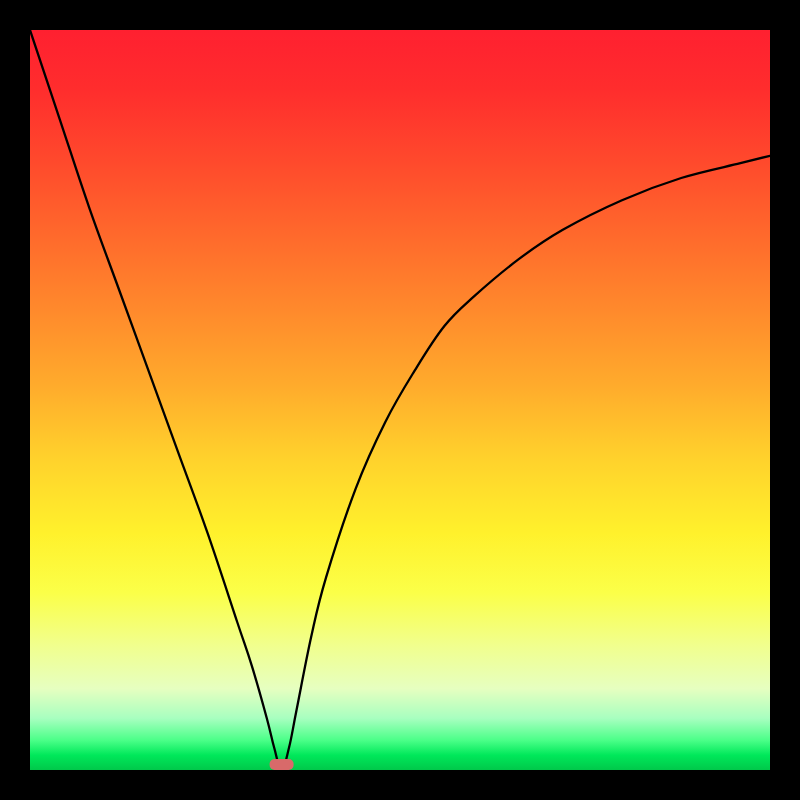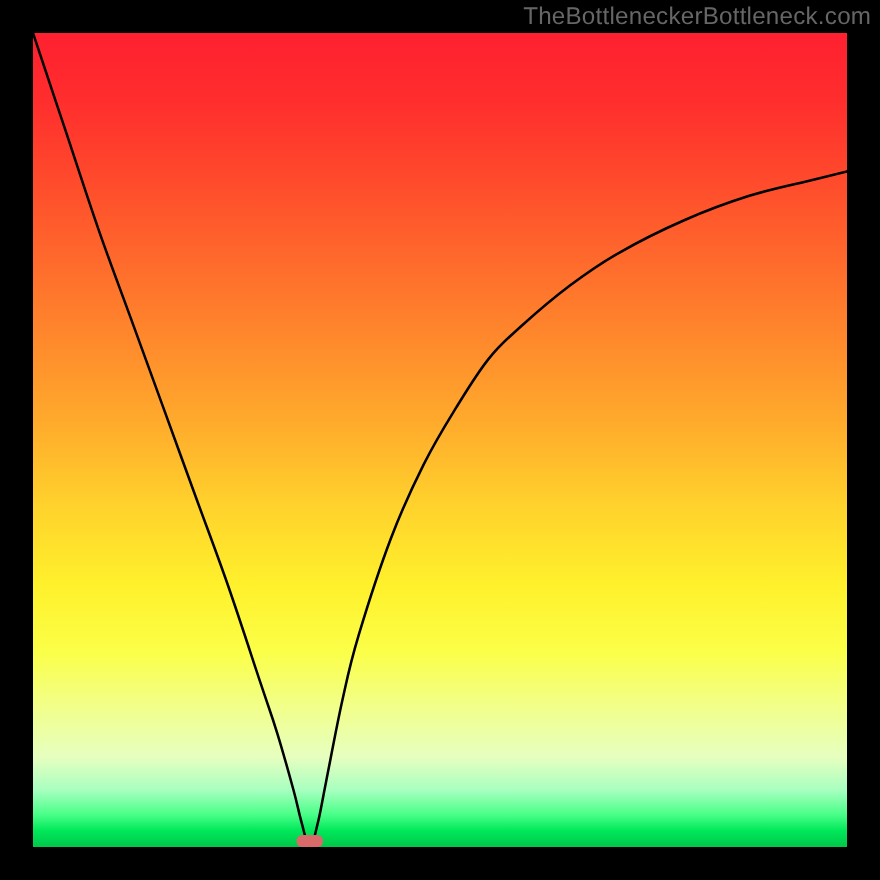--- a/index.html
+++ b/index.html
@@ -62,14 +62,13 @@
 
 <div class="frame">
 
   <div class="plot-area">
     <svg viewBox="0 0 740 740" preserveAspectRatio="none">
       <path id="curve-path" fill="none" stroke="#000000" stroke-width="2.3" stroke-linecap="round" stroke-linejoin="round" d="M 0,0 C 5.328,15.983999999999991 18.944000000000003,56.83199999999995 29.6,88.79999999999995 C 40.256,120.76799999999996 48.544000000000004,146.96400000000003 59.2,177.60000000000002 C 69.856,208.23600000000002 78.14399999999999,229.696 88.8,259 C 99.456,288.304 107.744,311.096 118.4,340.4 C 129.056,369.70399999999995 137.344,392.496 148,421.8 C 158.656,451.10400000000004 166.944,472.56399999999996 177.6,503.2 C 188.256,533.836 199.20800000000003,568.024 207.20000000000002,592 C 215.192,615.976 216.672,619.084 222,636.4 C 227.328,653.716 232.804,673.548 236.8,688.2 C 240.79600000000002,702.8520000000001 241.536,708.476 244.20000000000002,717.8 C 246.86400000000003,727.1239999999999 248.93600000000004,740 251.60000000000002,740 C 254.264,740 256.336,728.456 259,717.8 C 261.664,707.1439999999999 262.404,700.78 266.4,680.8 C 270.39599999999996,660.8199999999999 275.87199999999996,630.776 281.2,606.8 C 286.528,582.824 288.008,574.24 296,547.6 C 303.992,520.96 314.944,486.772 325.6,458.8 C 336.25600000000003,430.82800000000003 344.544,413.51200000000006 355.2,392.20000000000005 C 365.856,370.88800000000003 374.144,357.716 384.8,340.4 C 395.456,323.08399999999995 403.744,309.32 414.40000000000003,296 C 425.05600000000004,282.68 430.68,278.388 444,266.4 C 457.32,254.41199999999998 472.41600000000005,241.388 488.40000000000003,229.40000000000003 C 504.384,217.41200000000006 514.1519999999999,210.45600000000007 532.8,199.80000000000007 C 551.448,189.14400000000006 570.688,179.52399999999994 592,170.19999999999993 C 613.312,160.87599999999992 629.888,154.65999999999997 651.2,148 C 672.5120000000001,141.34000000000003 694.4159999999999,137.19600000000003 710.4,133.20000000000005 C 726.384,129.20400000000006 734.672,127.13200000000006 740,125.80000000000007"></path>
       <rect id="marker-rect" rx="5" ry="5" width="24" height="11" fill="#d86a6a" x="239.60000000000002" y="729"></rect>
     </svg>
   </div>
 
-  <div class="watermark">TheBottleneckerBottleneck.com</div>
 </div>
 
 </body></html>

